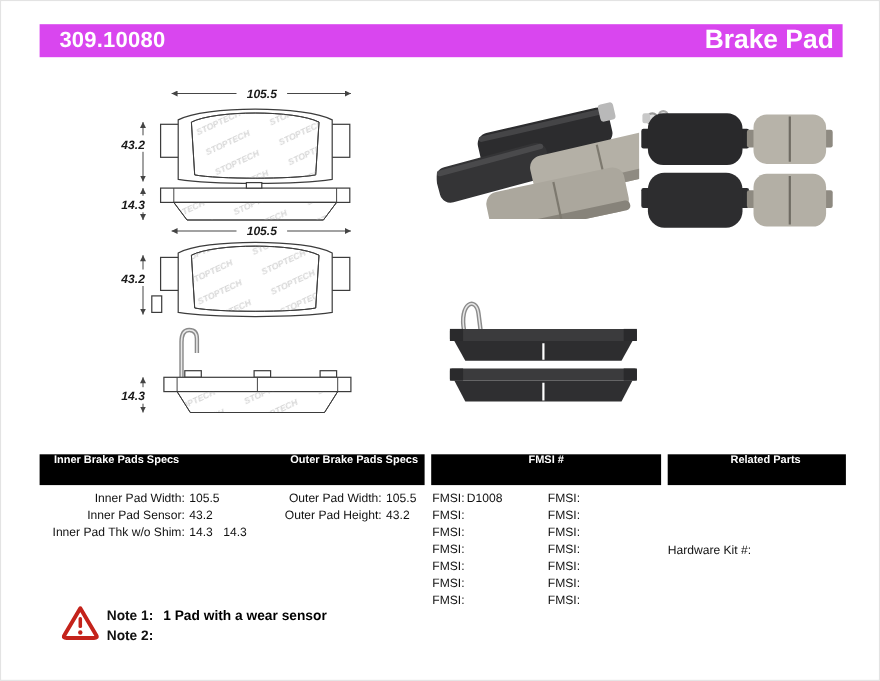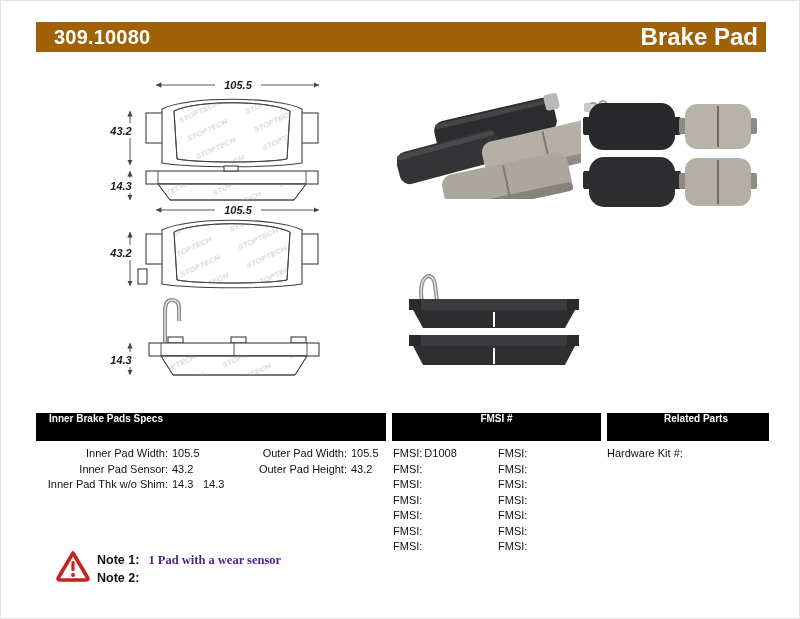--- a/index.html
+++ b/index.html
@@ -3,21 +3,21 @@
 <meta charset="utf-8">
 <style>
   * { margin:0; padding:0; box-sizing:border-box; }
   html,body { background:#fff; }
   body { font-family:"Liberation Sans", sans-serif; }
   .page { position:relative; width:800px; height:619px; background:#fff; overflow:hidden;
           border:1px solid #e3e3e3; }
 
   
   .title-bar { position:absolute; left:35px; top:21px; width:730px; height:30px;
-               background:#a16207; color:#fff; display:flex; align-items:center;
+               background:#d946ef; color:#fff; display:flex; align-items:center;
                justify-content:space-between; padding:0 8px 0 18px; }
   .title-bar .pn { font-size:20px; font-weight:bold; letter-spacing:0.2px; }
   .title-bar .pt { font-size:24px; font-weight:bold; }
 
   svg text { font-family:"Liberation Sans", sans-serif; }
   .dim-label { font-size:11px; font-weight:bold; font-style:italic; fill:#1a1a1a; }
   .wmt { font-size:8px; font-weight:bold; font-style:italic; fill:#d7d7d7; }
   .outline { fill:#fff; stroke:#3c3c3c; stroke-width:1.1; }
   .friction { stroke:#3c3c3c; stroke-width:0.9; }
   .dimline { stroke:#444; stroke-width:0.9; }
@@ -44,27 +44,27 @@
   .inner-specs .spec-label { width:132px; }
   .outer-specs { left:198px; }
   .outer-specs .spec-label { width:148px; }
   .spec-value { margin-left:4px; text-align:left; }
   .fmsi-col { position:absolute; top:445px; }
   .fmsi-col1 { left:392px; }
   .fmsi-col2 { left:497px; }
   .fmsi-col .spec-label { text-align:left; }
   .fmsi-col .spec-value { margin-left:2px; }
   .related-block { left:606px; }
-  .related-block .spec-label { text-align:left; }
+  .related-block .spec-label { text-align:left;margin-top:48px; }
 
   
   .warn-icon { position:absolute; left:55px; top:549px; }
   .notes { position:absolute; left:96px; top:550px; font-size:12.5px; font-weight:bold; color:#111; }
   .note-line { line-height:18px; white-space:nowrap; }
-  .note-text-red { color:#4c1d95; margin-left:9px;font-family:Liberation Serif, serif; }
+  .note-text-red { color:#000000; margin-left:9px; }
 </style>
 </head>
 <body>
 
 <div class="page">
 
   <div class="title-bar">
     <span class="pn">309.10080</span>
     <span class="pt">Brake Pad</span>
   </div>
@@ -226,20 +226,21 @@
       <rect x="12" y="78" width="170" height="11" rx="2" fill="#3b3b3d"></rect>
       <rect x="12" y="78" width="12" height="11" fill="#2a2a2c"></rect>
       <rect x="170" y="78" width="12" height="11" fill="#2a2a2c"></rect>
       <path d="M16,89 L178,89 L168,108 L26,108 Z" fill="#2f2f31"></path>
       <line x1="97" y1="91" x2="97" y2="107" stroke="#fff" stroke-width="2"></line>
     </g>
   </svg>
 
   <div class="tbl-header h1 split">
     <span>Inner Brake Pads Specs</span>
+    <span>Outer Brake Pads Specs</span>
   </div>
   <div class="tbl-header h2">
     <span>FMSI #</span>
   </div>
   <div class="tbl-header h3">
     <span>Related Parts</span>
   </div>
 
   <div class="spec-block inner-specs">
     <div class="spec-row">

